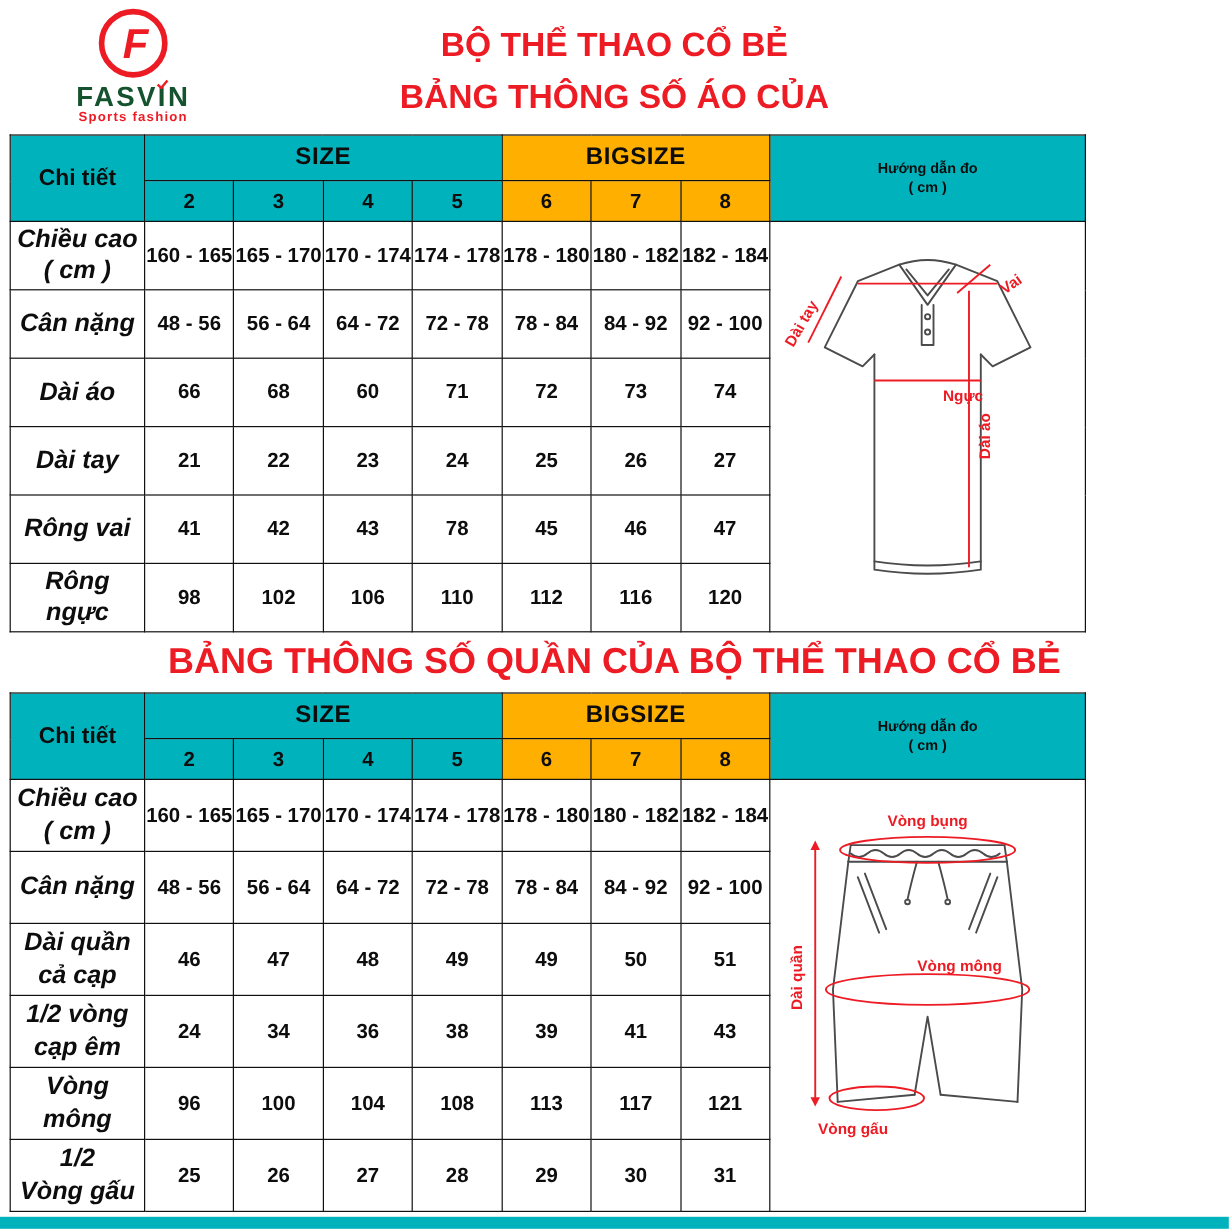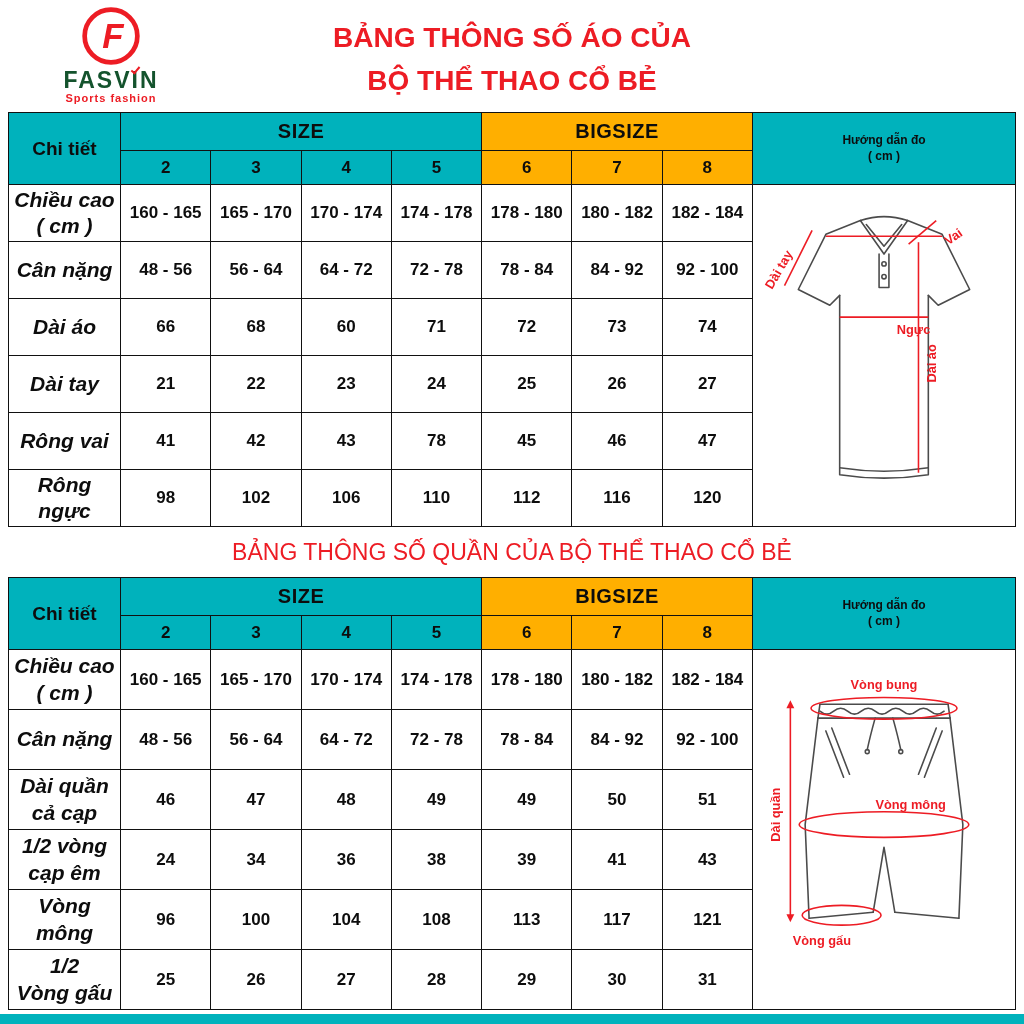--- a/index.html
+++ b/index.html
@@ -15,41 +15,41 @@
   .logo-ring { fill:#fff; stroke:var(--red); }
   .logo-f { fill:var(--red); font-style:italic; font-weight:bold; }
   .logo-name { font-size:23px; font-weight:bold; color:#14532d; letter-spacing:2px; line-height:1.05; }
   .logo-tag { font-size:11px; font-weight:bold; color:var(--red); letter-spacing:1px; }
   .logo-accent { position:absolute; left:95px; top:63px; width:9px; height:5px;
     border-left:2.5px solid var(--red); border-bottom:2.5px solid var(--red); transform:rotate(-50deg); }
   .main-title { padding-top:16px; text-align:center; color:var(--red); font-weight:bold; font-size:28px; line-height:1.55; }
 
   
   .table-wrap { margin:0 8px; }
-  table.spec { border-collapse:collapse; table-layout:fixed; width:1008px; }
+  table.spec { border-collapse:collapse; table-layout:fixed; width:897px; }
   .spec th, .spec td { border:1.5px solid #111; text-align:center; vertical-align:middle; color:#0d0d0d; }
   .teal-bg { background:var(--teal); }
   .orange-bg { background:var(--orange); }
   .detail-th { font-size:19px; }
   .band { font-size:20px; letter-spacing:.5px; }
   .guide-th { font-size:12px; line-height:1.3; }
   .num { font-size:17px; }
   thead tr.band-row { height:38px; }
   thead tr.num-row { height:34px; }
   #shirt-table tbody tr { height:57px; }
   #pants-table tbody tr { height:60px; }
   .row-label { font-size:21px; font-weight:bold; white-space:pre-line; line-height:1.25; padding:0 3px;font-style:italic; }
   .val { font-size:17px; font-weight:bold; }
   .red-val { color:var(--red); }
   .guide-cell { background:#fff; padding:0; }
   .guide-cell svg { display:block; margin:0 auto; }
 
   
   .title2 { height:50px; display:flex; align-items:center; justify-content:center;
-    color:var(--red); font-weight:normal; font-size:23px; }
+    color:var(--red); font-weight:bold; font-size:30px; }
 
   
   .outline { fill:none; stroke:#4b4b4b; stroke-width:1.6; stroke-linejoin:round; stroke-linecap:round; }
   .ann-line { fill:none; stroke:var(--red); stroke-width:1.6; }
   .ann-fill { fill:var(--red); stroke:none; }
   .ann-text { fill:var(--red); stroke:none; font-weight:bold; font-size:13px; font-family:"Liberation Sans",sans-serif; }
 
   .footer-strip { position:absolute; bottom:0; left:0; width:1024px; height:10px; background:var(--teal); }
 </style>
 </head>
@@ -61,22 +61,22 @@
     <div class="logo">
       <svg viewBox="0 0 68 68" width="64" height="64">
         <circle class="logo-ring" cx="34" cy="34" r="28" stroke-width="5"></circle>
         <text class="logo-f" x="36" y="47" text-anchor="middle" font-size="37">F</text>
       </svg>
       <div class="logo-name">FASVIN</div>
       <div class="logo-tag">Sports fashion</div>
       <span class="logo-accent"></span>
     </div>
     <div class="main-title">
+      <div>BỘ THỂ THAO CỔ BẺ</div>
       <div>BẢNG THÔNG SỐ ÁO CỦA</div>
-      <div>BỘ THỂ THAO CỔ BẺ</div>
     </div>
   </header>
 
   <div class="table-wrap">
     <table class="spec" id="shirt-table">
       <colgroup>
         <col style="width:112px">
         <col span="7">
         <col style="width:263px">
       </colgroup>

